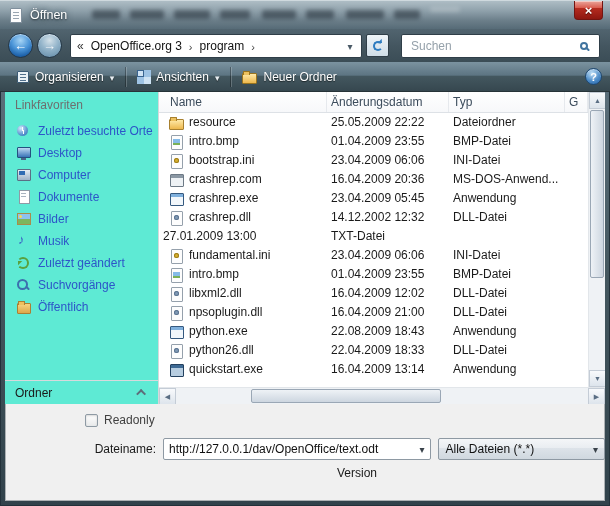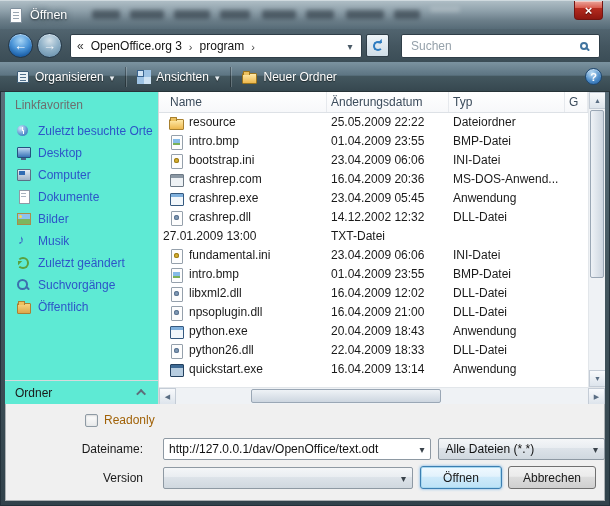--- a/index.html
+++ b/index.html
@@ -181,24 +181,24 @@
   .hs-left::before{content:"◀";font-size:7px;color:#5a6e84;}
   .hs-right::before{content:"▶";font-size:7px;color:#5a6e84;}
   .hs-thumb{position:absolute;top:1px;bottom:1px;left:92px;width:190px;border:1px solid #9aa7b5;border-radius:2px;
     background:linear-gradient(#eef2f6,#cdd6e0);}
 
   
   .bottom{height:97px;padding-top:9px;}
   .readonly-row{display:flex;align-items:center;margin-left:80px;height:14px;margin-bottom:11px;}
   .checkbox{width:13px;height:13px;border:1px solid #8e9aa4;border-radius:2px;background:linear-gradient(#fefefe,#e8eaeb);
     box-shadow:inset 0 1px 2px rgba(0,0,0,.15);flex:0 0 13px;}
-  .readonly-label{margin-left:6px;color:#a16207;}
+  .readonly-label{margin-left:6px;color:#404040;}
   .frow{display:flex;align-items:center;height:22px;}
-  .version-row{margin-top:6px;height:23px;}
-  .flabel{width:158px;text-align:right;padding-right:20px;color:#1a1a1a;flex:0 0 158px;}
+  .version-row{margin-top:6px;height:23px;flex-direction:column;}
+  .flabel{width:158px;text-align:right;padding-right:7px;color:#1a1a1a;flex:0 0 158px;}
   .combo{position:relative;height:22px;display:flex;align-items:center;border:1px solid #8e99a3;border-radius:2px;overflow:hidden;}
   .combo.editable{width:279px;background:#fff;}
   .combo.editable input{flex:1;border:none;outline:none;background:transparent;font:inherit;font-size:12px;color:#111;padding:0 0 0 5px;min-width:0;}
   .combo.gray{background:linear-gradient(#f4f6f8 0%,#e9edf1 45%,#dde3e9 46%,#d0d8df 100%);}
   .combo.filetype{width:173px;margin-left:7px;}
   .combo.version{width:250px;}
   .combo-text{flex:1;padding-left:6px;color:#111;white-space:nowrap;overflow:hidden;}
   .combo-arrow{width:17px;text-align:center;flex:0 0 17px;}
   .combo-arrow::before{content:"▾";color:#39424a;font-size:10px;}
   .btn{height:23px;font:inherit;font-size:12px;color:#1a1a1a;border-radius:3px;
@@ -457,21 +457,21 @@
     <span class="cell-date">16.04.2009 21:00</span>
     <span class="cell-type">DLL-Datei</span>
     <span class="cell-size"></span>
   </div>
 
   <div class="file-row">
     <span class="cell-name">
                 <span class="ficon fi-exe"></span>
                 <span class="txt">python.exe</span>
               </span>
-    <span class="cell-date">20.04.2009 18:43</span>
+    <span class="cell-date">22.08.2009 18:43</span>
     <span class="cell-type">Anwendung</span>
     <span class="cell-size"></span>
   </div>
 
   <div class="file-row">
     <span class="cell-name">
                 <span class="ficon fi-dll"></span>
                 <span class="txt">python26.dll</span>
               </span>
     <span class="cell-date">22.04.2009 18:33</span>

